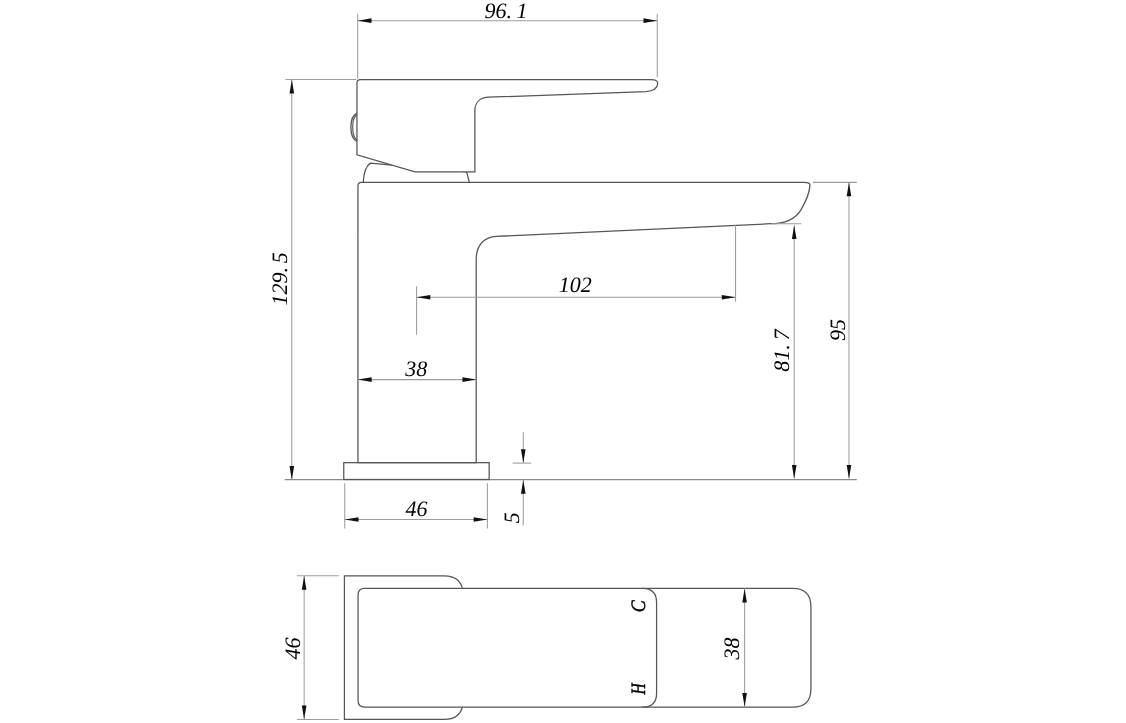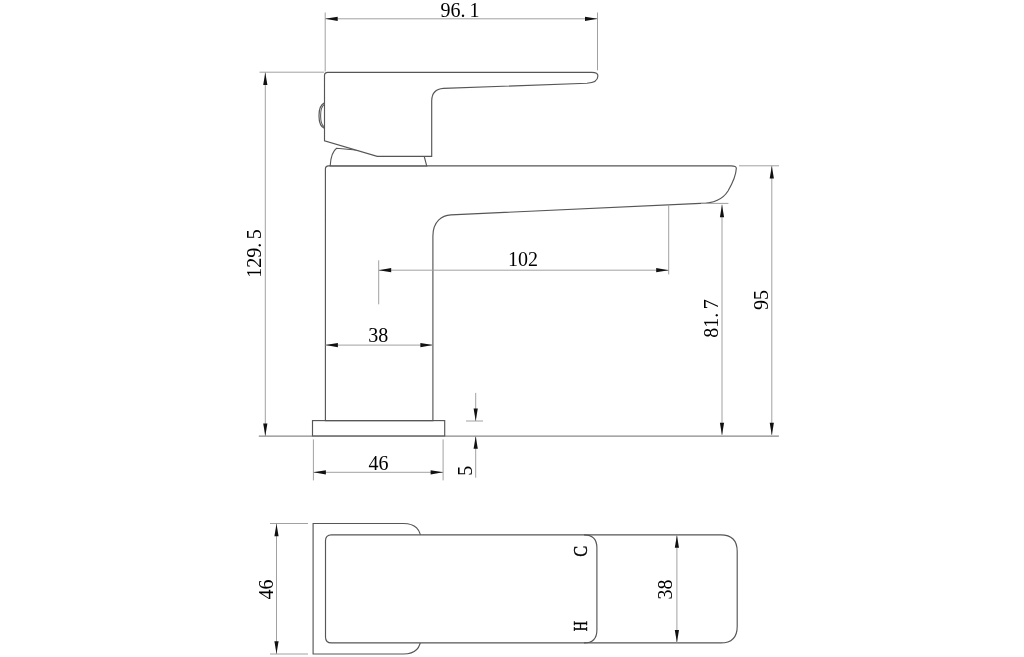--- a/index.html
+++ b/index.html
@@ -1,16 +1,16 @@
 <!DOCTYPE html>
 <html><head>
 <meta charset="utf-8">
 <style>
   html,body{margin:0;padding:0;background:#ffffff;}
-  .wrap{width:1024px;height:657px;position:absolute;top:0;left:0;overflow:hidden;background:#fff;}
+  .wrap{width:1024px;height:657px;position:absolute;top:0;left:0;overflow:hidden;background:#fff;font-style:italic;}
   text{font-family:"Liberation Serif", serif;fill:#000;}
 </style>
 </head>
 <body>
 <div class="wrap">
 <svg width="1024" height="657" viewBox="0 0 1024 657">
 <defs>
 </defs>
 
 <line x1="258.8" y1="436.1" x2="778.9" y2="436.1" stroke="#8a8a8a" stroke-width="1.2"></line>

